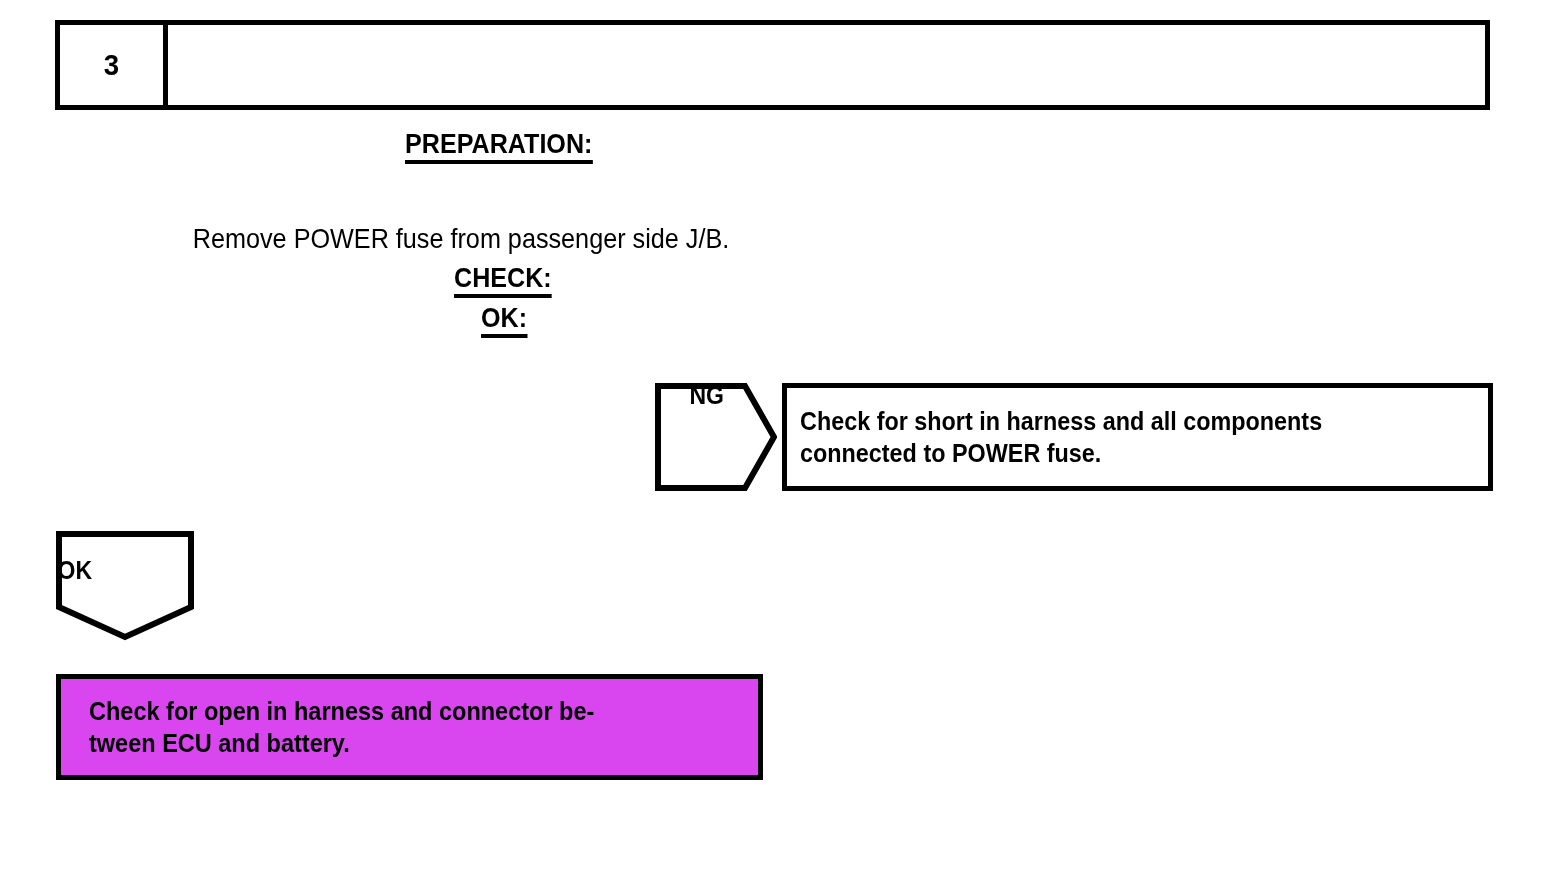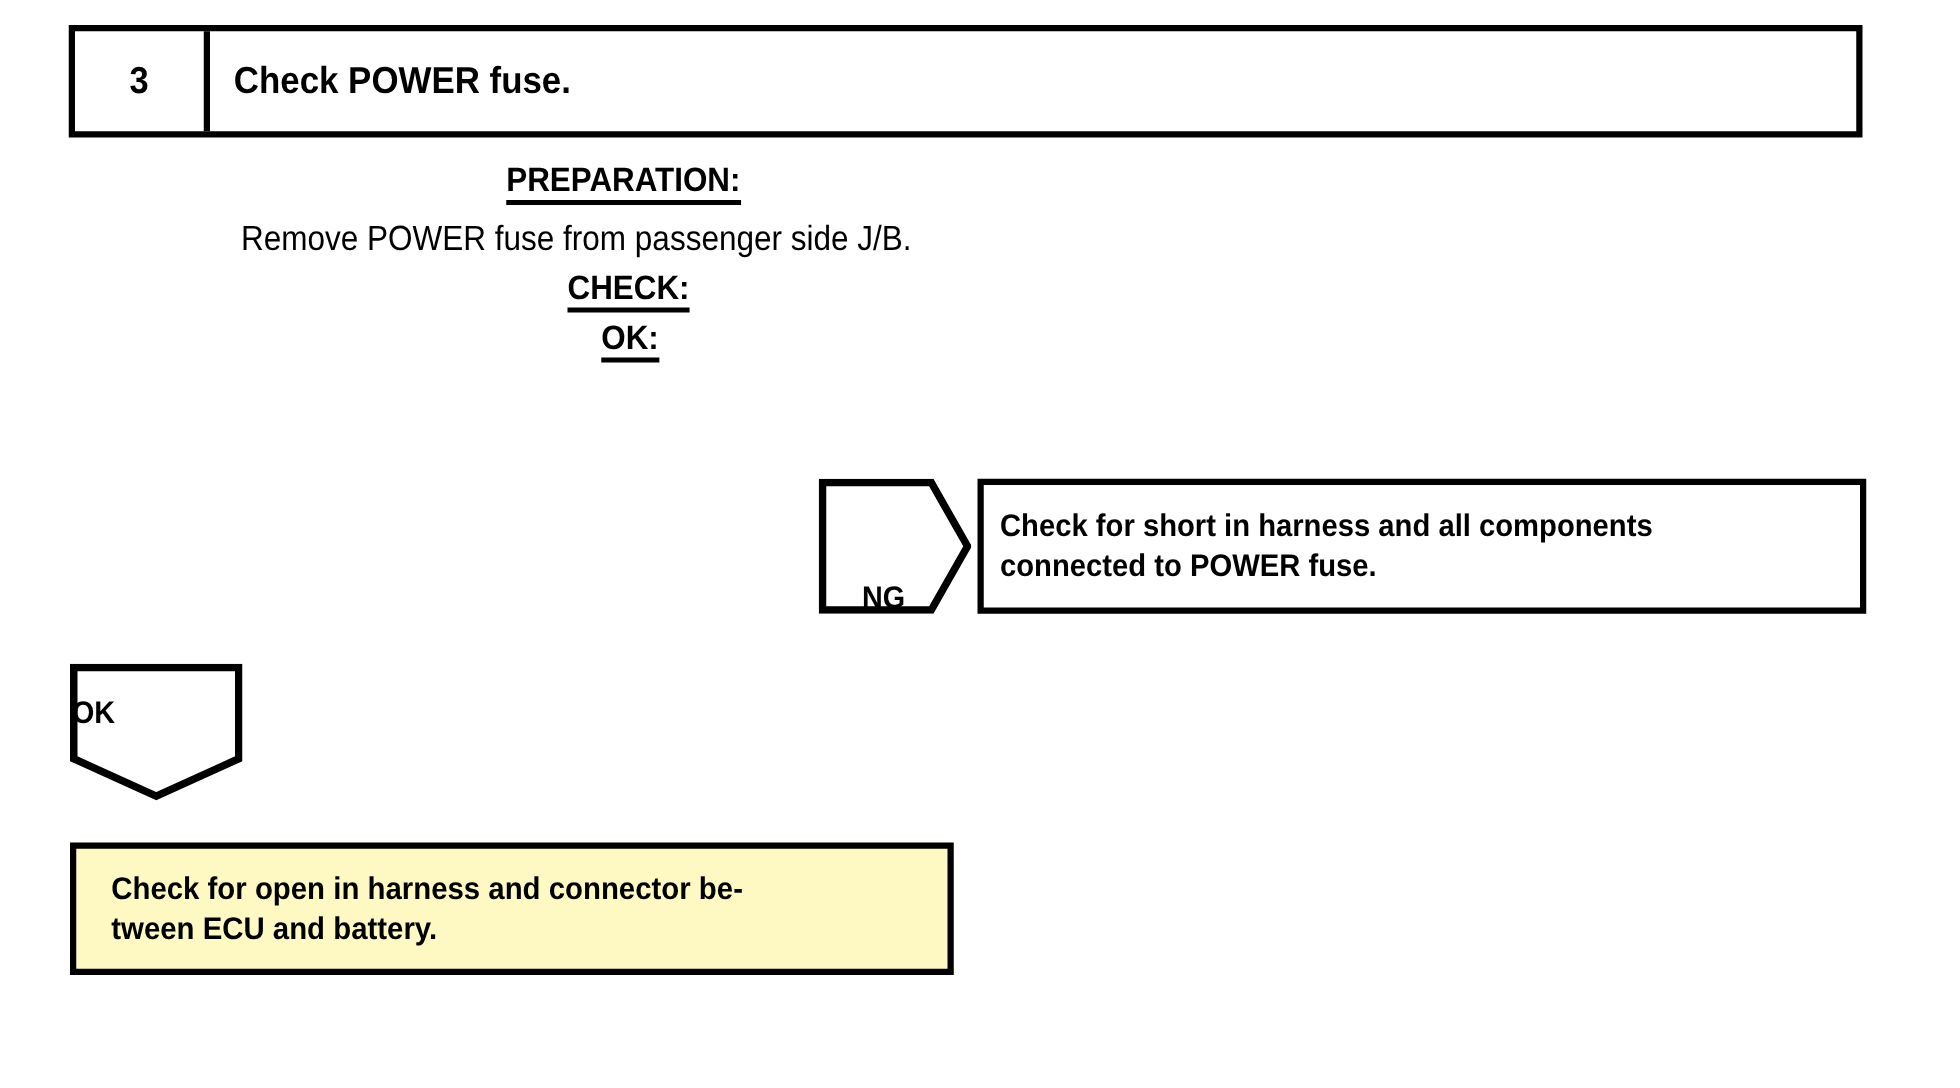--- a/index.html
+++ b/index.html
@@ -102,20 +102,21 @@
     line-height: 1;
     margin: 0;
     padding: 0;
     transform: scaleX(0.90);
     transform-origin: left top;
     white-space: nowrap;
   }
   .sec-body-wrap {
     height: 40px;
     padding-top: 6px;
+    margin-top: 48px;
   }
   .ok-value-wrap {
     height: 40px;
     padding-top: 10px;
     padding-left: 82px;
   }
   .ok-value {
     font-size: 26px;
     font-weight: bold;
     line-height: 1;
@@ -134,21 +135,21 @@
     height: 108px;
   }
   .ng-arrow svg { display: block; }
   .ng-label {
     position: absolute;
     left: 655px;
     top: 383px;
     width: 104px;
     height: 108px;
     display: flex;
-    align-items: flex-end;
+    align-items: flex-start;
     justify-content: center;
     pointer-events: none;
   }
   .ng-label span {
     font-size: 25px;
     font-weight: bold;
     line-height: 1;
     transform: scaleX(0.92);
   }
 
@@ -203,21 +204,21 @@
   }
 
   .final-box {
     position: absolute;
     left: 56px;
     top: 674px;
     width: 707px;
     height: 106px;
     border: 5px solid #000;
     box-sizing: border-box;
-    background: #fef9c3;
+    background: #d946ef;
     display: flex;
     flex-direction: column;
     justify-content: center;
     padding-left: 28px;
   }
   .final-line {
     font-size: 25px;
     font-weight: bold;
     line-height: 1.28;
     transform: scaleX(0.94);
@@ -226,23 +227,20 @@
   }
 </style>
 </head>
 <body>
 
 <div id="page">
 
   <div class="step-box">
     <div class="step-number-cell">
       <span class="step-number">3</span>
-    </div>
-    <div class="step-title-cell">
-      <span class="step-title">Check POWER fuse.</span>
     </div>
   </div>
 
   <div class="body-block">
 
     <div class="sec-heading-wrap">
       <div class="sec-heading">PREPARATION:</div>
     </div>
 
     <div class="sec-body-wrap">

